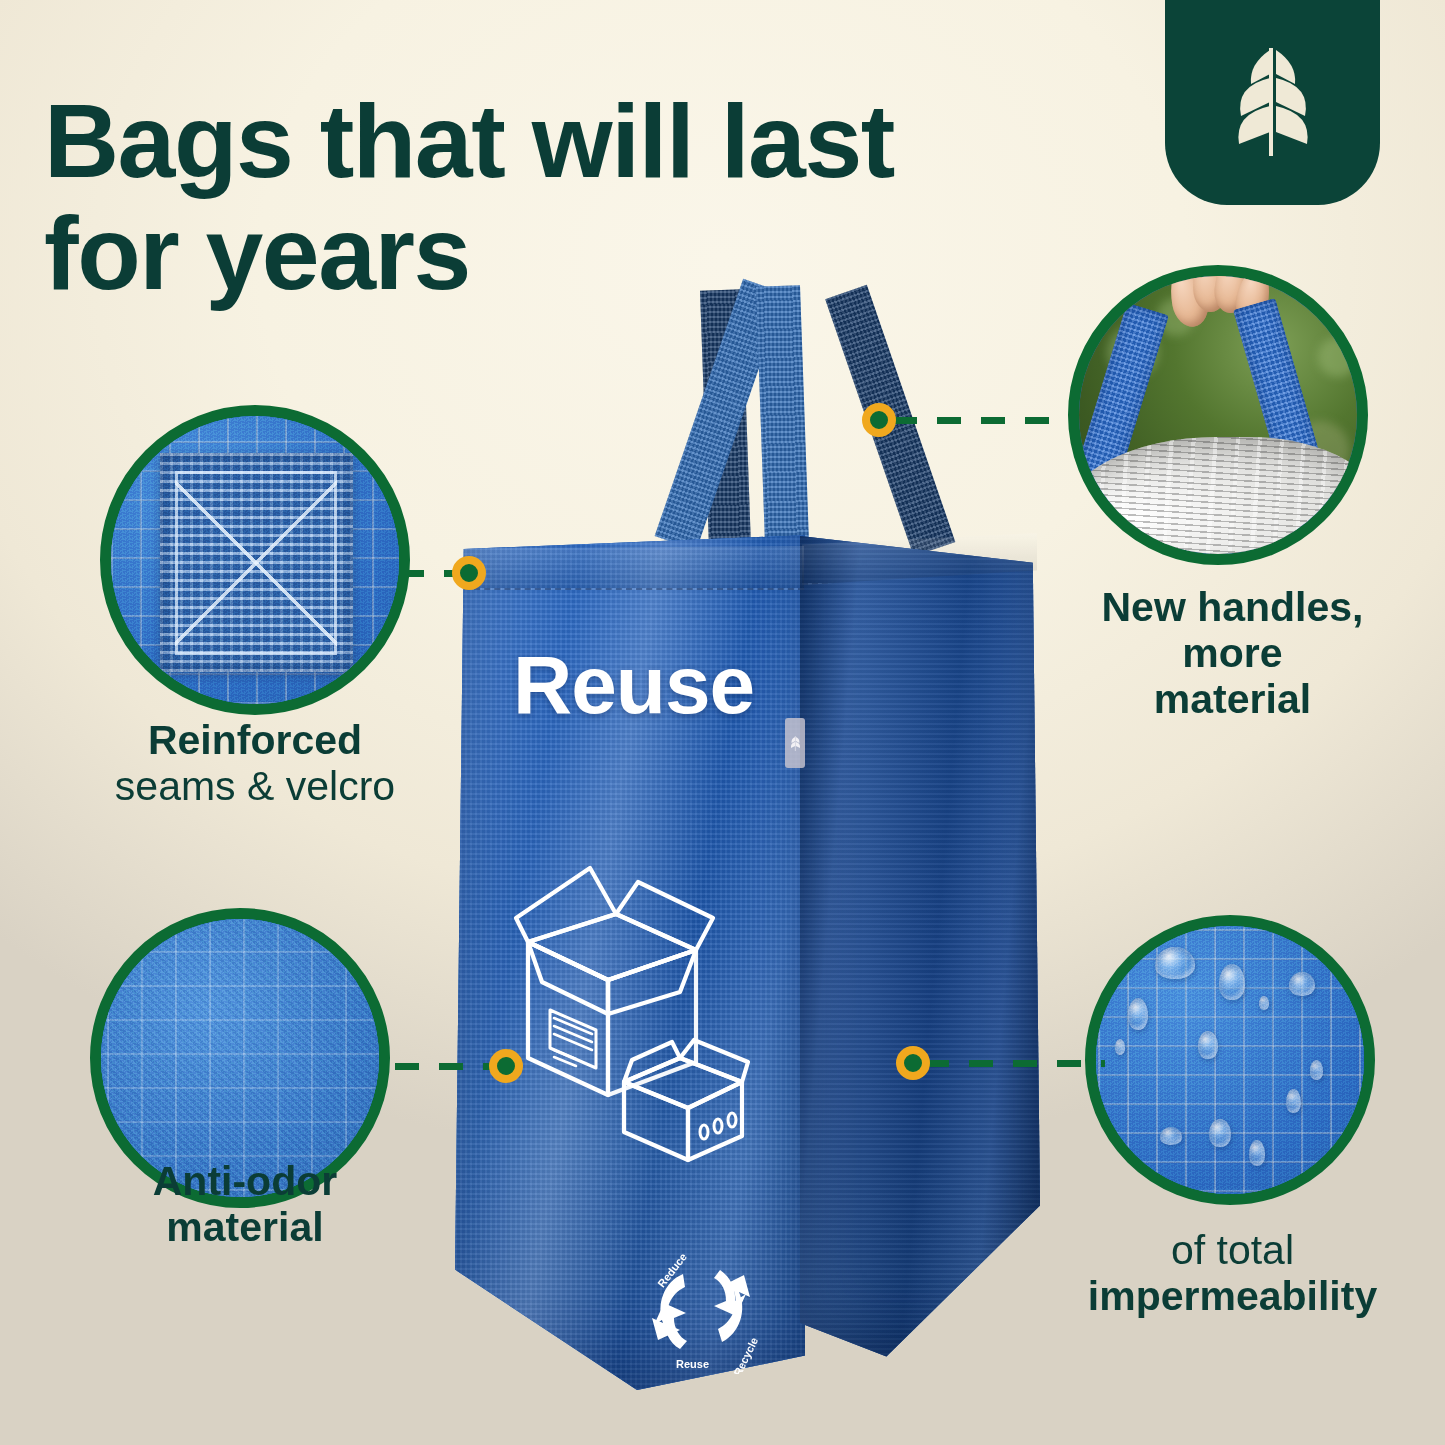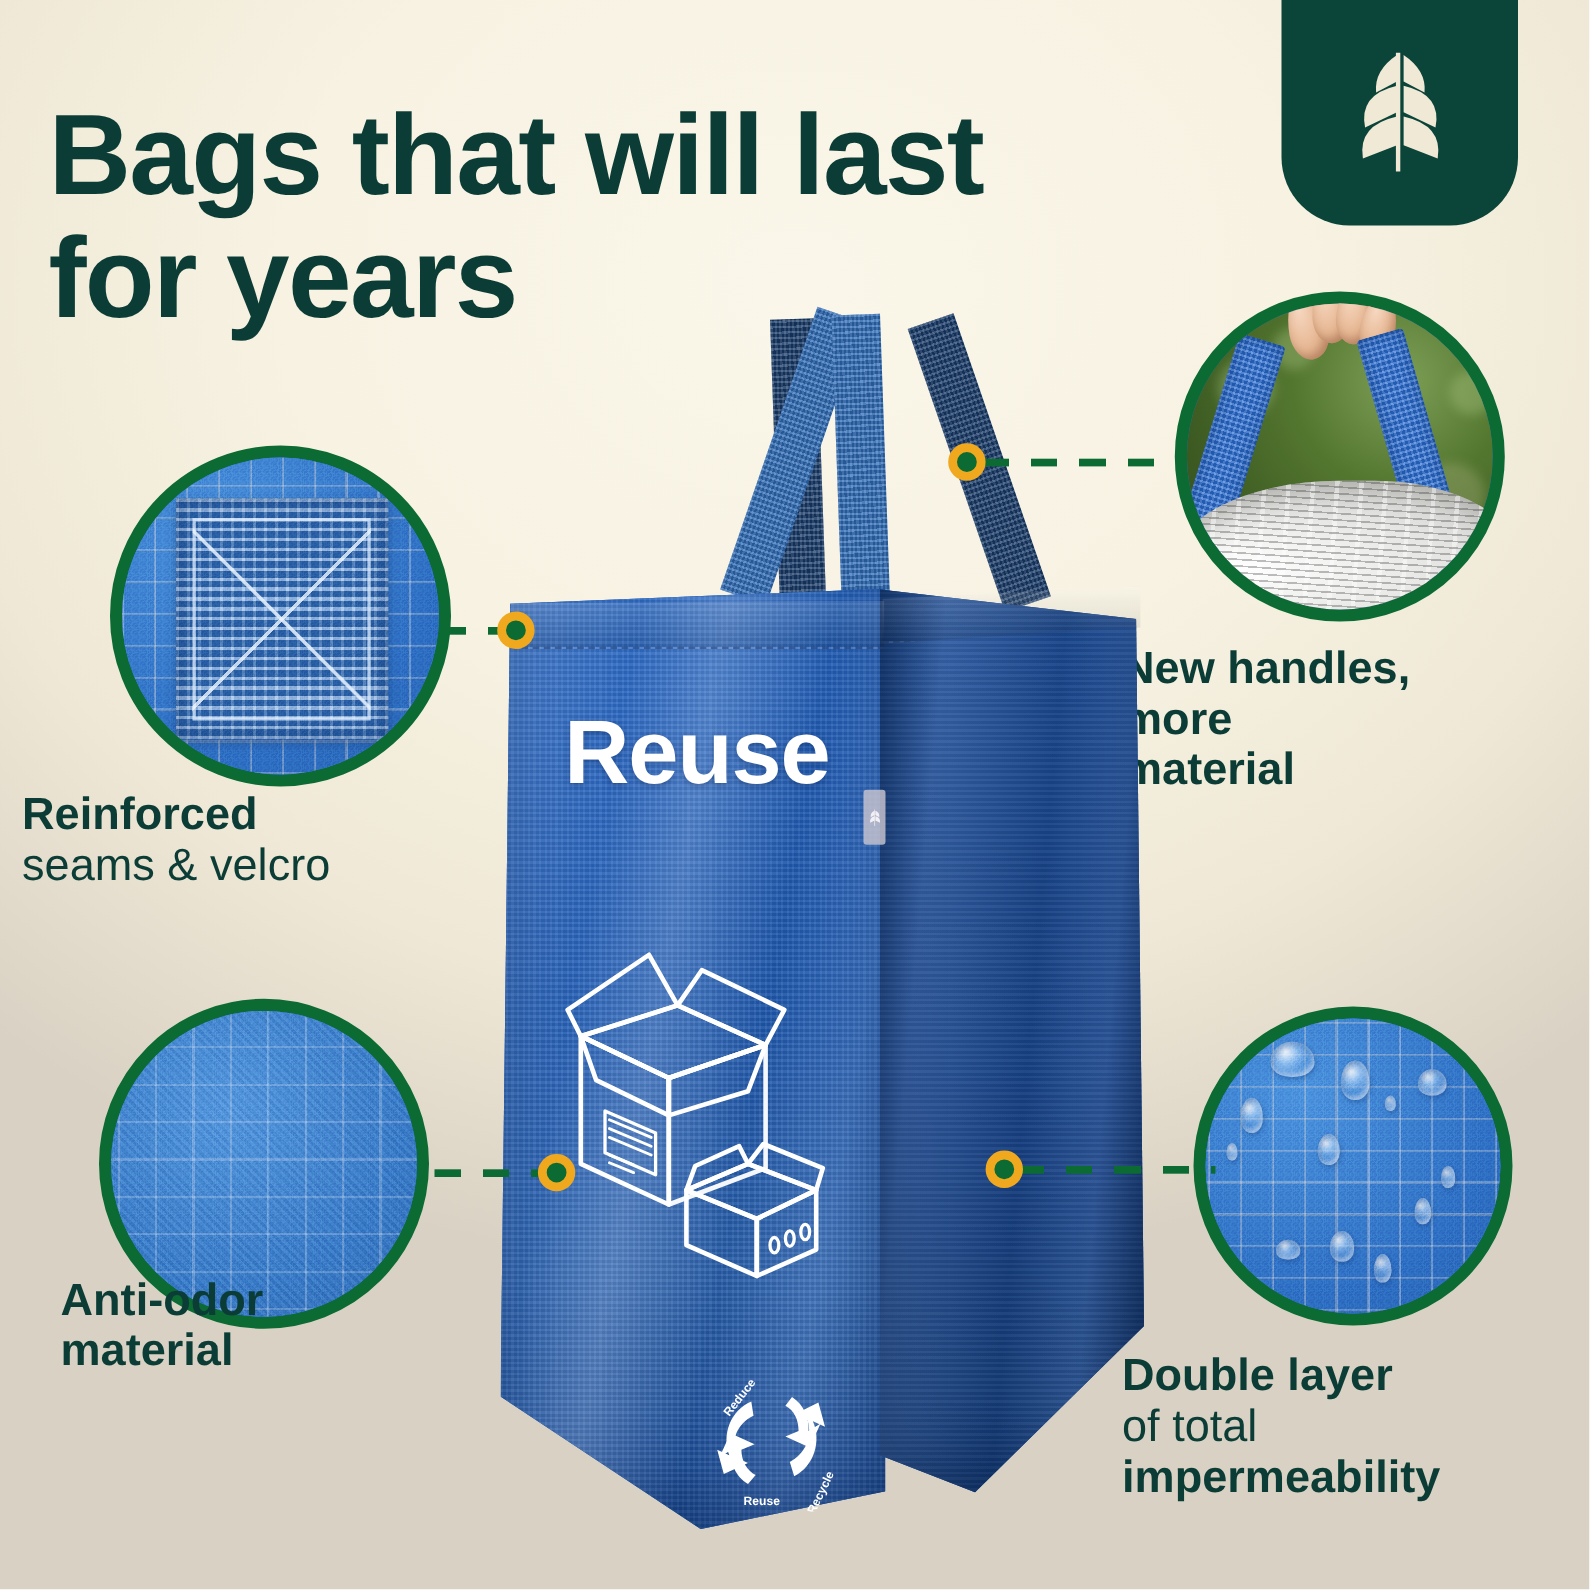--- a/index.html
+++ b/index.html
@@ -137,20 +137,21 @@
     position:absolute;
     background: radial-gradient(ellipse at 35% 25%, #f6d7c0 0%, #e7b894 55%, #cf9a76 100%);
     border-radius: 45% 45% 50% 50% / 60% 60% 40% 40%;
     box-shadow: inset -3px -4px 9px rgba(150,95,65,.5);
   }
 
   
   .caption {
     position: absolute;
     color: #0b3d36;
+    text-align: center;
     line-height: 1.12;
     font-size: 41px;
   }
   .caption .b { font-weight: bold; }
   .caption .r { font-weight: normal; }
   .caption span { display:block; }
 
   
   .dot {
     position:absolute; width:34px; height:34px; border-radius:50%;
@@ -305,21 +306,20 @@
       <div class="drop" style="left:80%; top:50%; width:13px; height:20px;"></div>
       <div class="drop" style="left:71%; top:61%; width:15px; height:24px;"></div>
       <div class="drop" style="left:24%; top:75%; width:22px; height:18px;"></div>
       <div class="drop" style="left:42%; top:72%; width:22px; height:28px;"></div>
       <div class="drop" style="left:57%; top:80%; width:16px; height:26px;"></div>
       <div class="drop" style="left:7%; top:42%; width:10px; height:16px;"></div>
       <div class="noise"></div>
     </div>
   </div>
   <div class="caption" style="left:1020px; top:1228px; width:425px;">
-    <span class="b">Double layer</span>
     <span class="r">of total</span>
     <span class="b">impermeability</span>
   </div>
 
   <div class="dash" style="left:400px; top:570px; width:80px;"></div>
   <div class="dash" style="left:893px; top:417px; width:185px;"></div>
   <div class="dash" style="left:395px; top:1063px; width:120px;"></div>
   <div class="dash" style="left:925px; top:1060px; width:180px;"></div>
 
   <div id="bag">

